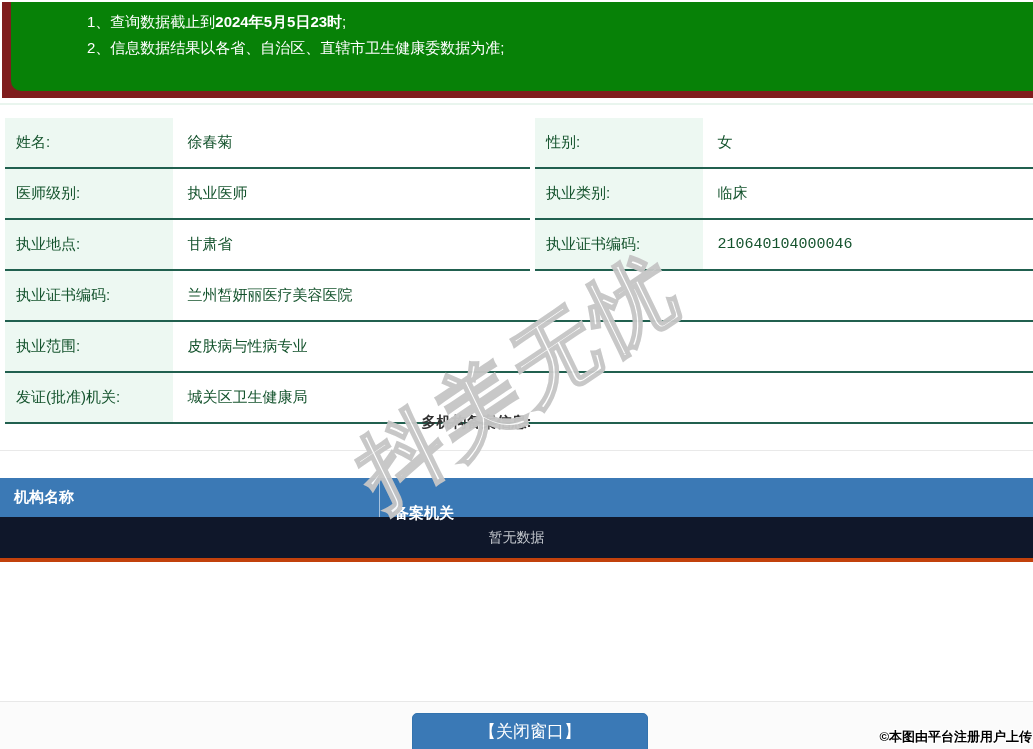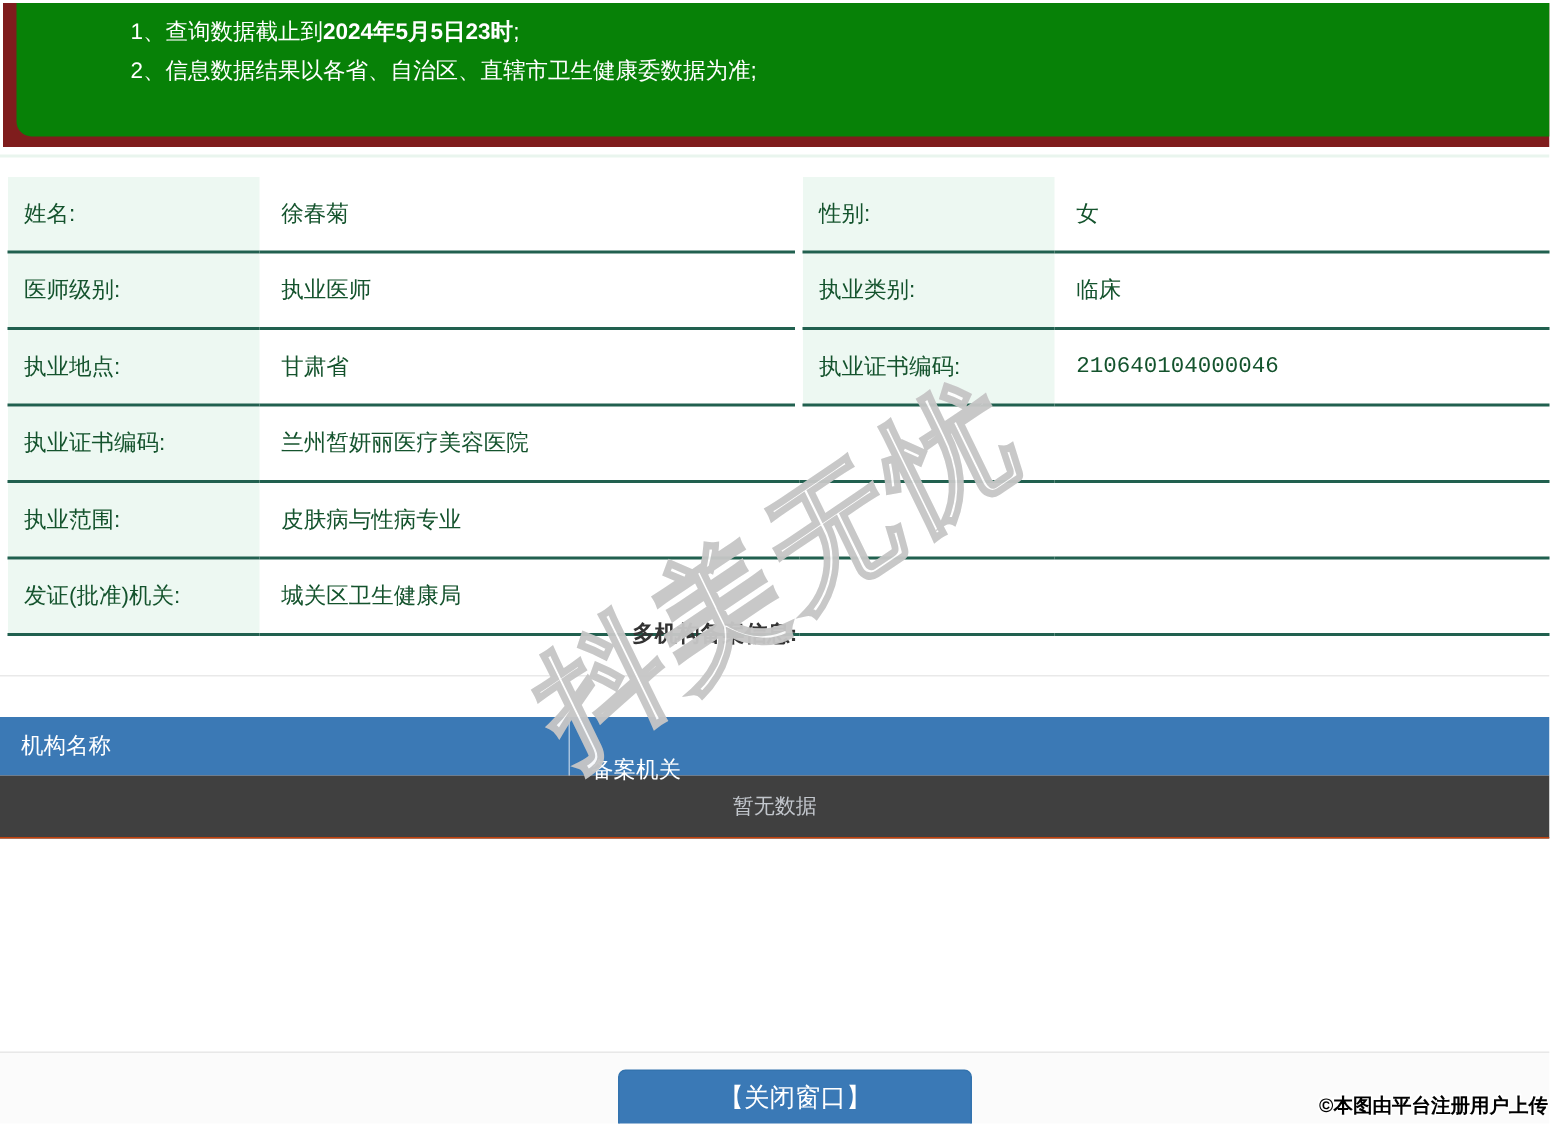--- a/index.html
+++ b/index.html
@@ -43,28 +43,28 @@
   .section-title{
     position:absolute;left:0;top:413px;width:953px;height:22px;
     text-align:center;font-size:15px;font-weight:bold;color:#333;z-index:1;
   }
   .section-sep{position:absolute;left:0;top:450px;width:1033px;height:1px;background:#e9e9e9;}
   
   .records{position:absolute;left:0;top:478px;width:1033px;z-index:1;}
   .records-header{display:flex;height:39px;background:#3b79b5;}
   .records-header .hcell{
     box-sizing:border-box;color:#fff;font-size:15px;
-    display:flex;align-items:center;padding-left:14px;
+    display:flex;align-items:center;padding-left:14px;font-weight:bold;
   }
   .hcell.c1{width:380px;border-right:1px solid rgba(255,255,255,.55);}
   .hcell.c2{width:303px;border-right:1px solid rgba(255,255,255,.55);}
   .hcell.c3{width:350px;margin-top:32px;}
   .records-empty{
     height:41px;display:flex;align-items:center;justify-content:center;
-    font-size:14px;color:#c2c6cc;border-bottom:1px solid #c2410c;background:#404040;
+    font-size:14px;color:#c2c6cc;border-bottom:4px solid #c2410c;background:#0f172a;
   }
   
   .watermark{
     position:absolute;left:290px;top:322px;width:460px;z-index:5;
     text-align:center;white-space:nowrap;pointer-events:none;
     transform:rotate(-34deg) skewX(-8deg);transform-origin:center;
     font-size:86px;font-weight:bold;letter-spacing:6px;
     color:#ffffff;-webkit-text-stroke:2px #c6c6c6;opacity:.96;
   }
   

